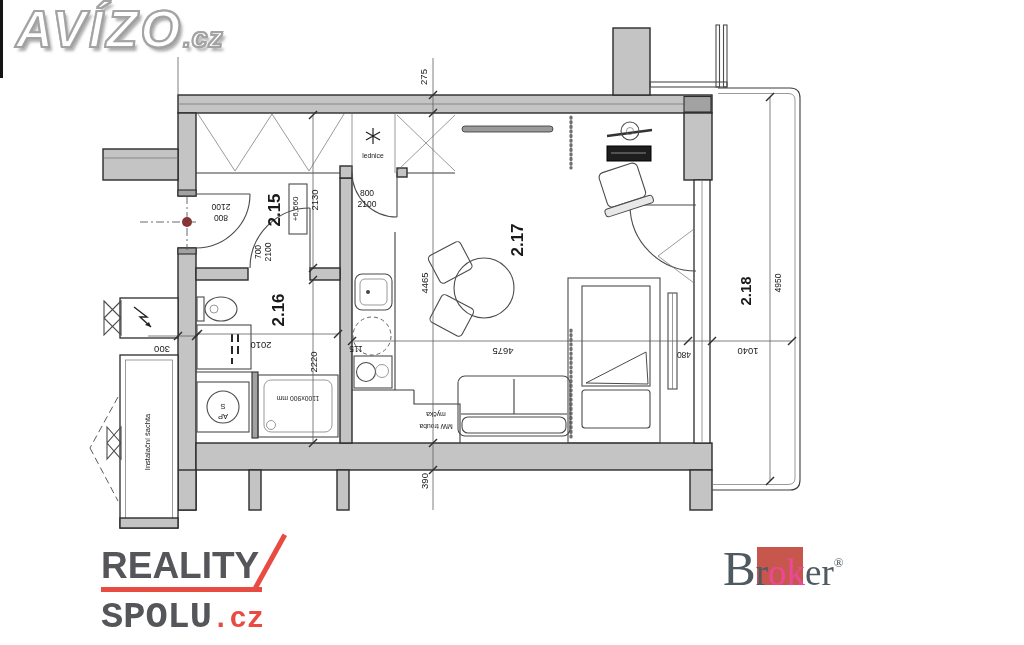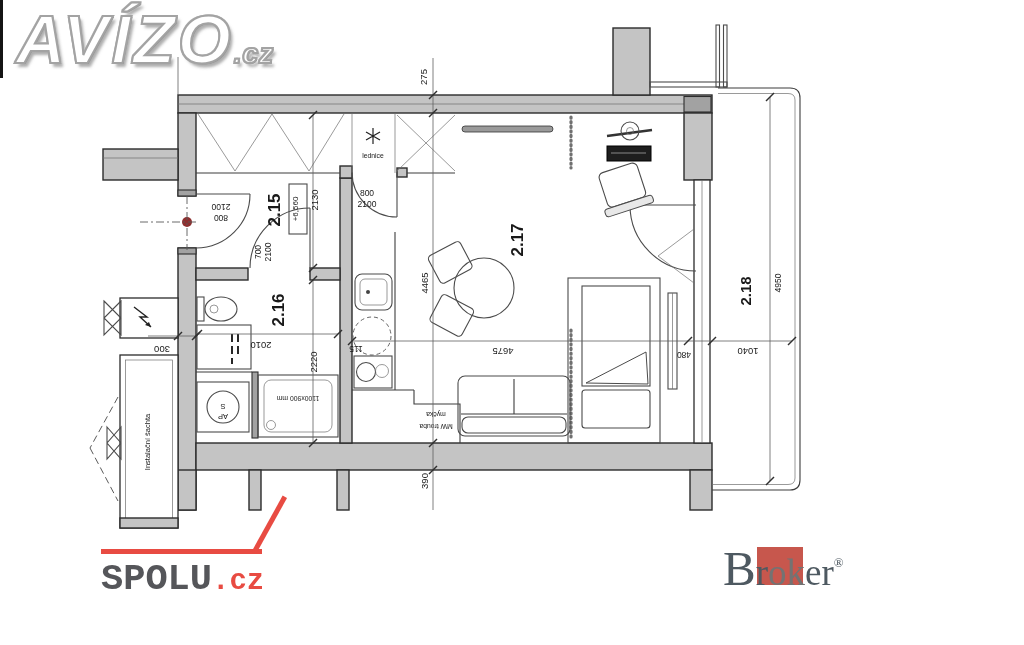--- a/index.html
+++ b/index.html
@@ -7,40 +7,40 @@
   .canvas{position:relative;width:1024px;height:645px;background:#ffffff;}
   #plan{position:absolute;left:0;top:0;}
 
   
   .edge-bar{position:absolute;left:0;top:0;width:3px;height:78px;background:#141414;}
 
   
   .avizo{position:absolute;left:16px;top:0px;white-space:nowrap;font-style:italic;font-weight:bold;
          color:#ffffff;letter-spacing:3px;-webkit-text-stroke:2px #a3a3a3;
          text-shadow:-1px -1px 0 #b8b8b8,1px -1px 0 #b0b0b0,-1px 1px 0 #aaaaaa,1px 1px 0 #949494,3px 4px 3px rgba(105,105,105,.55);}
-  .avizo-main{font-size:68px;}
+  .avizo-main{font-size:51px;}
   .avizo-tld{font-size:28px;letter-spacing:1px;}
 
   
   .rs{position:absolute;left:101px;top:547px;width:220px;}
   .rs-line1{font-size:37px;font-weight:bold;color:#55565a;line-height:1.02;letter-spacing:0;}
   .rs-rule{position:relative;margin-top:2px;width:161px;height:5px;background:#e84b42;}
   .rs-diag{position:absolute;left:155px;bottom:0;width:64px;height:5px;background:#e84b42;
            transform:rotate(-61deg);transform-origin:0 100%;}
   .rs-line2{font-size:37px;font-weight:bold;color:#55565a;margin-top:7px;line-height:1;font-family:Liberation Mono, monospace;}
   .rs-tld{color:#e84b42;font-size:29px;}
 
   
   .bc{position:absolute;left:710px;top:540px;width:250px;height:100px;font-family:"Liberation Serif",serif;color:#4e5961;}
   .bc-sq{position:absolute;left:47px;top:7px;width:46px;height:38px;background:#c7574d;z-index:0;}
   .bc-l1{position:absolute;left:13px;top:2px;font-size:37px;line-height:1.1;z-index:1;white-space:nowrap;}
   .bc-l2{position:absolute;left:34px;top:36px;font-size:37px;line-height:1.1;z-index:1;white-space:nowrap;}
   .bc-pre,.bc-word2{display:inline-block;}
   .bc-pre::first-letter,.bc-word2::first-letter{font-size:49px;}
-  .bc-mid{color:#737373;}
+  .bc-mid{color:#ec4899;}
   .bc-reg{font-size:13px;vertical-align:18px;}
 
   
   .wall{fill:#c4c4c4;stroke:#2c2c2c;stroke-width:1.4;}
   .wallD{fill:#a2a2a2;stroke:#2c2c2c;stroke-width:1.1;}
   .ln{fill:none;stroke:#3d3d3d;stroke-width:1.1;}
   .ln2{fill:none;stroke:#6f6f6f;stroke-width:0.7;}
   .nf{fill:none;stroke:#4b4b4b;stroke-width:1.1;}
   .wht{fill:#ffffff;stroke:#2c2c2c;stroke-width:1.3;}
   .dim{fill:none;stroke:#606060;stroke-width:0.8;}
@@ -259,20 +259,21 @@
     </g>
   </svg>
 
   <div class="edge-bar"></div>
 
   <div class="avizo">
     <span class="avizo-main">AVÍZO</span><span class="avizo-tld">.cz</span>
   </div>
 
   <div class="rs">
+    <div class="rs-line1">REALITY</div>
     <div class="rs-rule">
       <span class="rs-diag"></span>
     </div>
     <div class="rs-line2">
       <span>SPOLU</span><span class="rs-tld">.cz</span>
     </div>
   </div>
 
   <div class="bc">
     <div class="bc-sq"></div>

